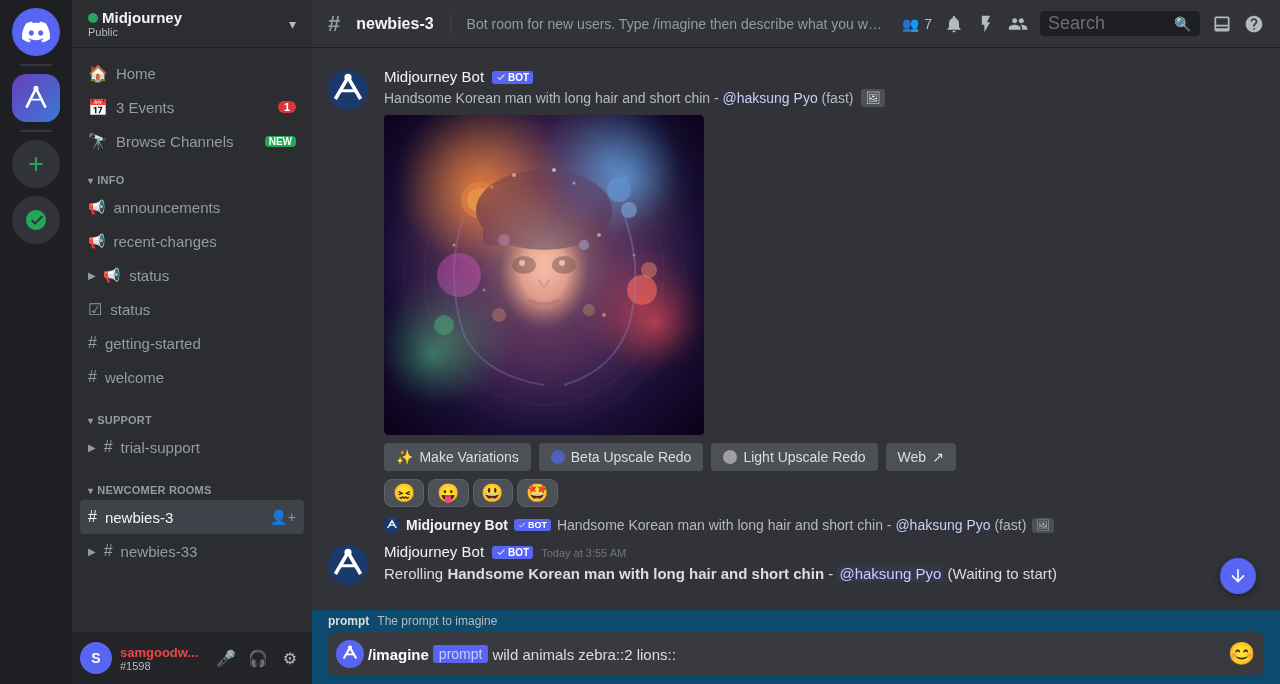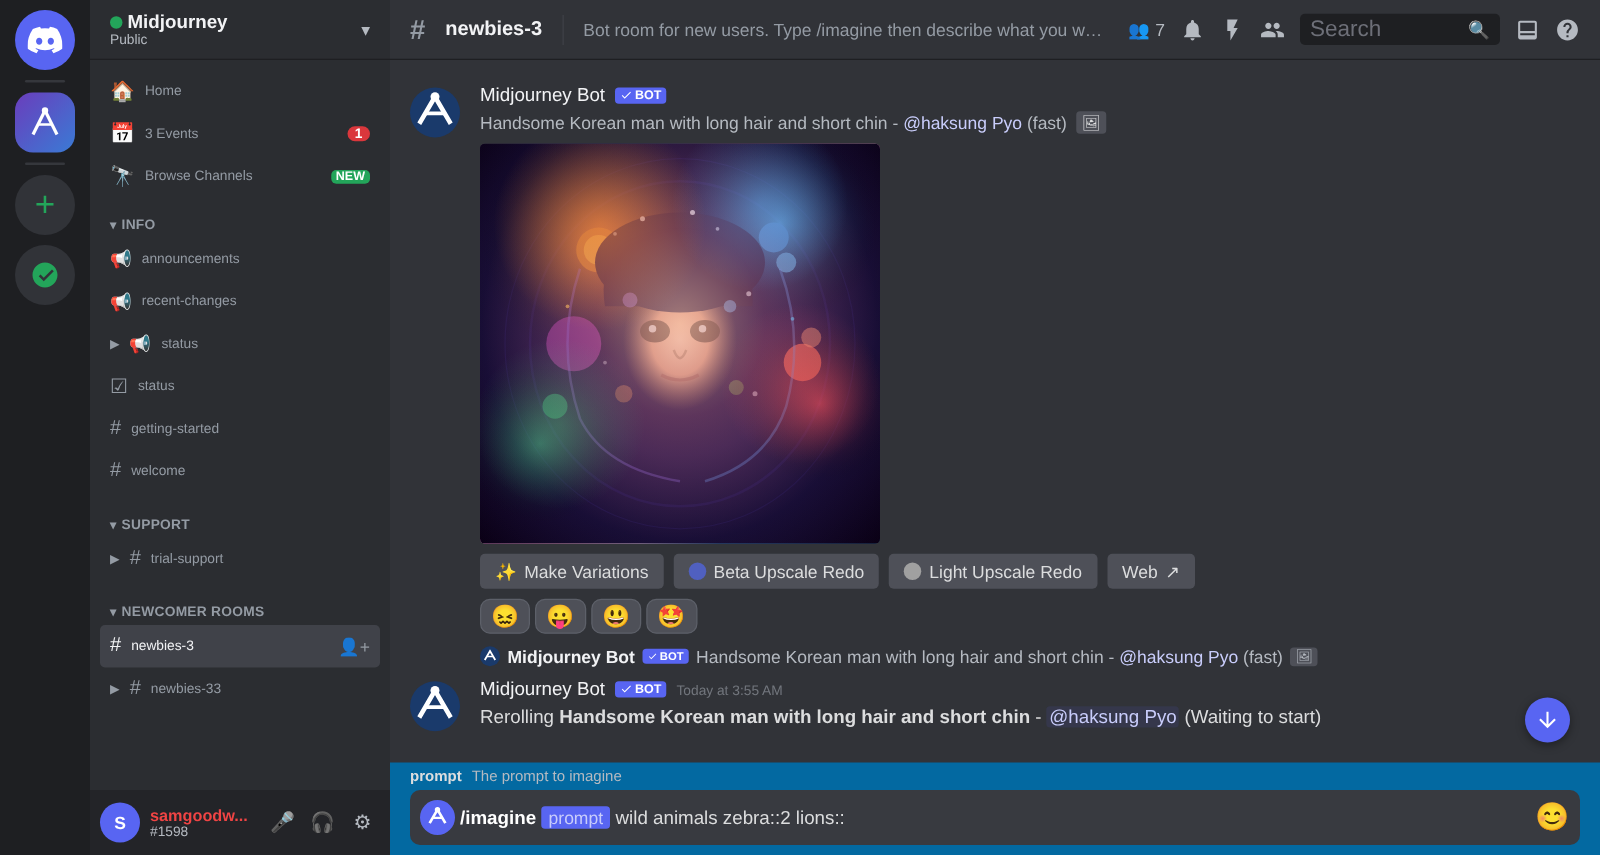--- a/index.html
+++ b/index.html
@@ -96,21 +96,21 @@
       padding: 2px 8px 2px 8px;
       margin: 0 8px;
       border-radius: 4px;
       cursor: pointer;
       color: #949ba4;
       gap: 8px;
       height: 34px;
     }
     .channel-item.active { background: #404249; color: #f2f3f5; }
     .channel-icon { font-size: 16px; flex-shrink: 0; }
-    .channel-name { font-size: 11px; flex: 1; }
+    .channel-name { font-size: 15px; flex: 1; }
     .channel-badge {
       background: #da373c;
       color: white;
       border-radius: 8px;
       padding: 0 6px;
       font-size: 11px;
       font-weight: 700;
       min-width: 16px;
       text-align: center;
     }
@@ -361,21 +361,21 @@
     .bot-message-row {
       display: flex;
       gap: 16px;
       padding: 4px 16px;
       margin-bottom: 4px;
     }
 
     
     .command-bar-area {
       padding: 0 16px 8px;
-      background: #0369a1;
+      background: #0c4a6e;
       flex-shrink: 0;
     }
     .command-hint {
       font-size: 12px;
       color: #b5bac1;
       padding: 4px 0;
       display: flex;
       align-items: center;
       gap: 8px;
     }

